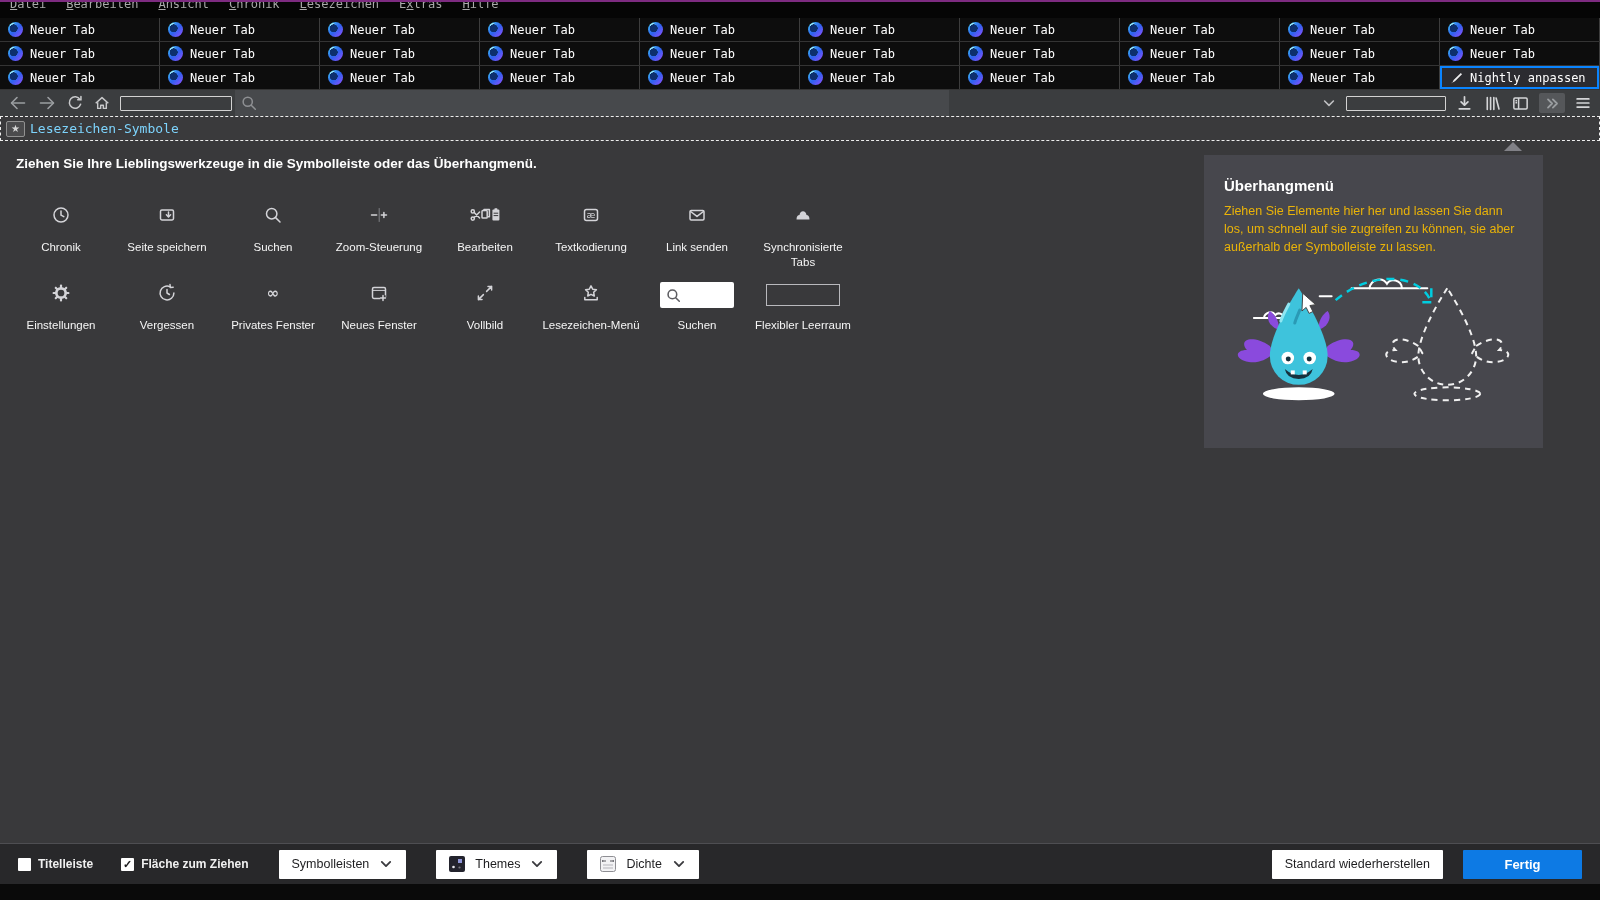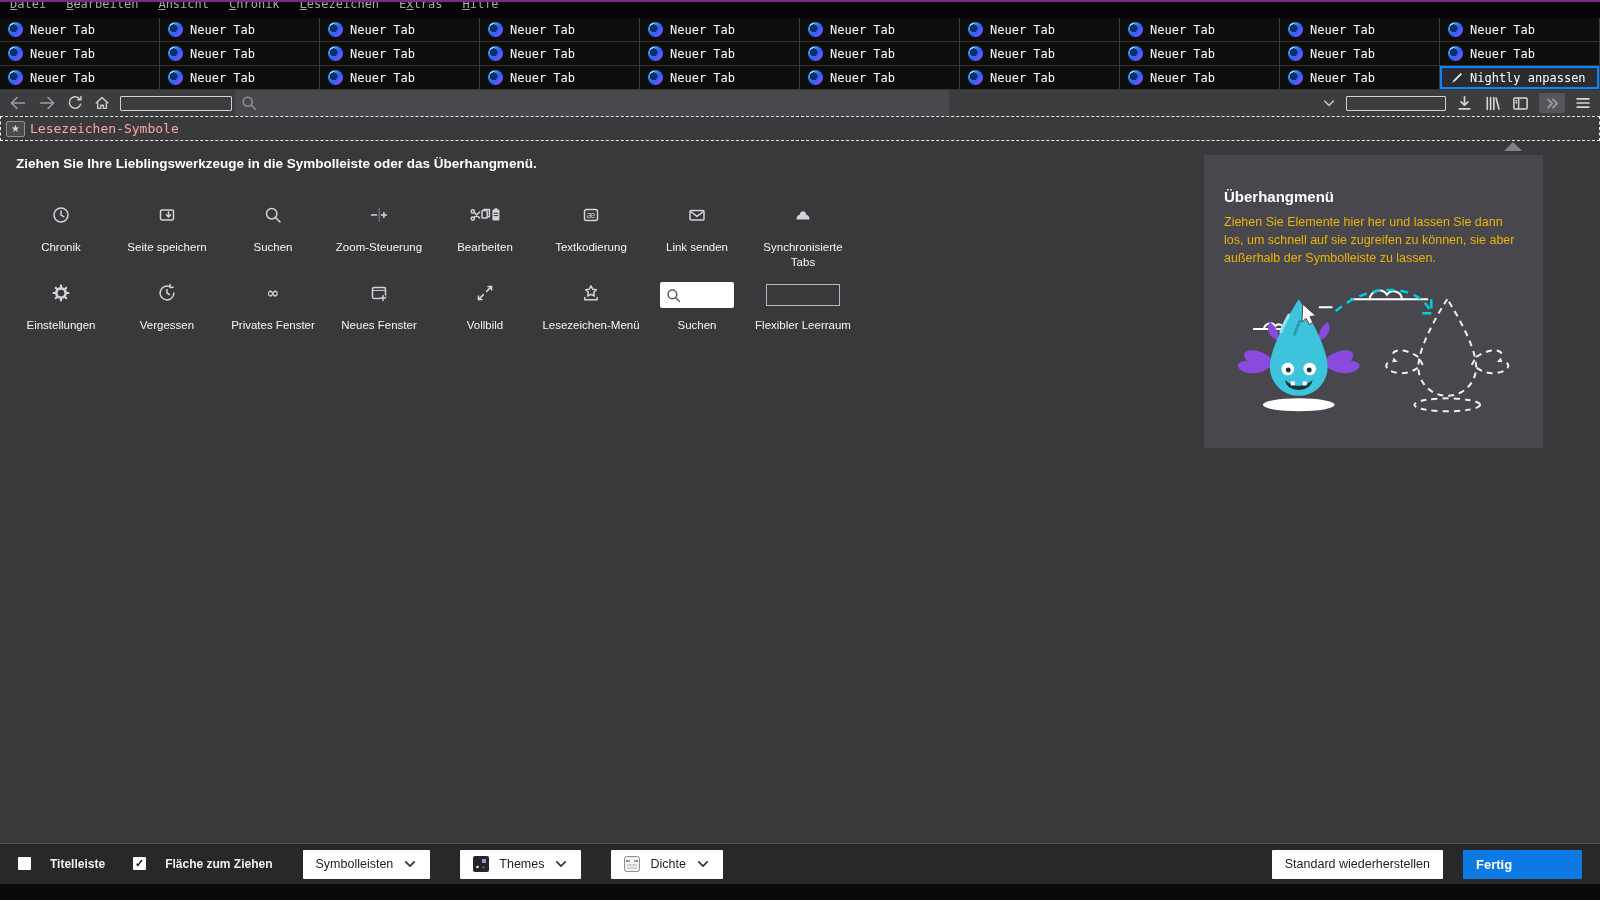--- a/index.html
+++ b/index.html
@@ -43,54 +43,54 @@
   .minibox { width:100px; height:15px; background:transparent; border:1px solid #d2d2d2; border-radius:1px;
              color:#fff; font:11px "DejaVu Sans Mono", monospace; padding:0 3px; }
   .ovflbox { width:26px; height:20px; background:#55575a; border-radius:2px; display:flex;
              align-items:center; justify-content:center; }
 
   
   .bmbar { position:absolute; left:0; top:116px; width:1600px; height:25px; background:#3a3a3c;
            border:1px dashed #ededed; display:flex; align-items:center; gap:5px; padding-left:5px; }
   .starbox { width:19px; height:16px; border:1px solid #919191; border-radius:2px; background:#4b4b4d;
              display:flex; align-items:center; justify-content:center; color:#d6d6d6; font-size:10px; line-height:1; }
-  .bmlabel { color:#fca5a5; font:13px "DejaVu Sans Mono", monospace;text-align:right; }
+  .bmlabel { color:#7dd3fc; font:13px "DejaVu Sans Mono", monospace;text-align:right; }
 
   
   .main { position:absolute; left:0; top:141px; width:1600px; height:702px; background:#39393b; }
   .anchor-up { position:absolute; left:1504px; top:1px; width:0; height:0;
                border-left:9px solid transparent; border-right:9px solid transparent;
                border-bottom:9px solid #818187; }
   .cust-header { position:absolute; left:16px; top:15px; color:#fff; font-size:13.5px; font-weight:bold; }
 
   .palette { position:absolute; left:8px; display:flex; }
   #prow1 { top:62px; } #prow2 { top:140px; }
   .pitem { width:106px; display:flex; flex-direction:column; align-items:center; gap:9px; cursor:grab; }
   .picon { height:28px; display:flex; align-items:center; justify-content:center; }
   .plabel { font-size:11.5px; color:#f5f5f5; text-align:center; line-height:1.3; max-width:104px; }
   .searchbox { width:74px; height:26px; background:#fff; border-radius:2px; display:flex; align-items:center; padding-left:5px; }
   .spacebox { width:74px; height:22px; border:1px solid #b9b9bd; }
 
   
   .opanel { position:absolute; left:1204px; top:14px; width:339px; height:293px; background:#47474d;
-            padding:33px 20px 0 20px; }
+            padding:22px 20px 0 20px; }
   .opanel h2 { color:#fff; font-size:15px; font-weight:bold; margin-bottom:9px; }
   .opanel p { color:#eab308; font-size:12.5px; line-height:1.42; }
   .illus { margin-top:10px; }
 
   
   .footer { position:absolute; left:0; top:843px; width:1600px; height:41px; background:#28282a;
             border-top:1px solid #4e4e52; display:flex; align-items:center; padding:0 18px; }
-  .chk { display:flex; align-items:flex-start; gap:19px; color:#f0f0f0; font-size:12px; font-weight:bold; cursor:default; }
+  .chk { display:flex; align-items:flex-end; gap:7px; color:#f0f0f0; font-size:12px; font-weight:bold; cursor:default; }
   .box { width:13px; height:13px; background:#fff; border-radius:1px; display:flex; align-items:center;
          justify-content:center; font-size:11px; color:#1b1b1d; line-height:1; }
   .fbtn { height:29px; background:#fff; border:none; border-radius:1px; display:flex; align-items:center;
           gap:10px; padding:1px 13px; font-size:12.5px; color:#1d1d1f; font-family:inherit; cursor:pointer; }
   .fbtn svg { display:block; }
-  .primary { background:#0d7ae4; color:#fff; font-weight:bold; width:119px; font-size:13px; }
+  .primary { background:#0d7ae4; color:#fff; font-weight:bold; width:119px; justify-content:center; font-size:13px; }
   .gap28 { margin-left:28px; } .gap30 { margin-left:30px; } .gap20 { margin-left:20px; }
   .pushright { margin-left:auto; }
 
   .strip-bottom { position:absolute; left:0; top:884px; width:1600px; height:16px; background:#0a0a0a; }
 </style>
 </head>
 <body>
 
 <div class="screen">
 

